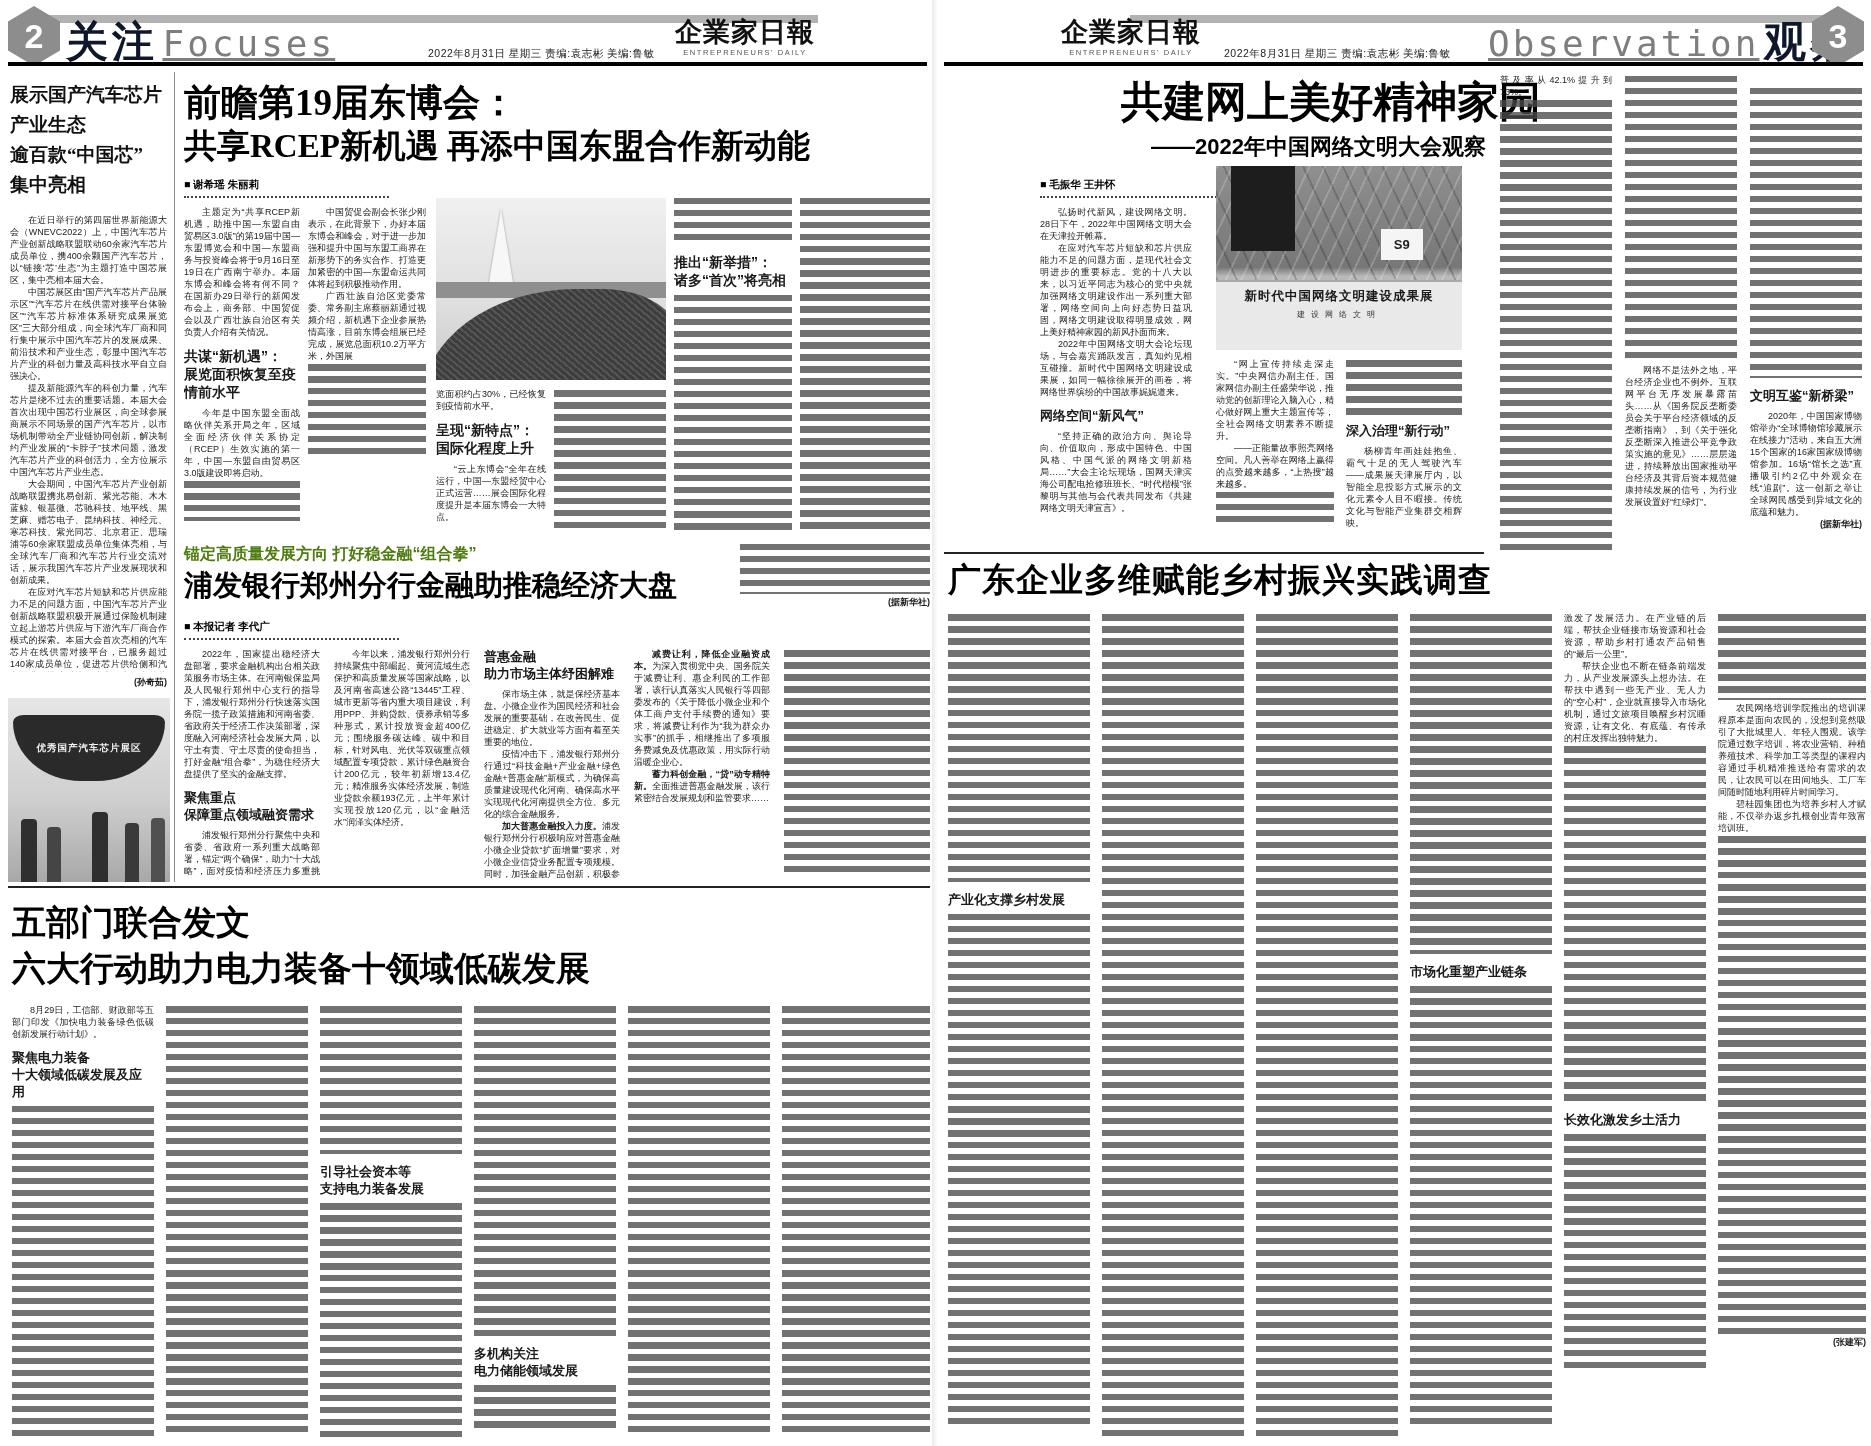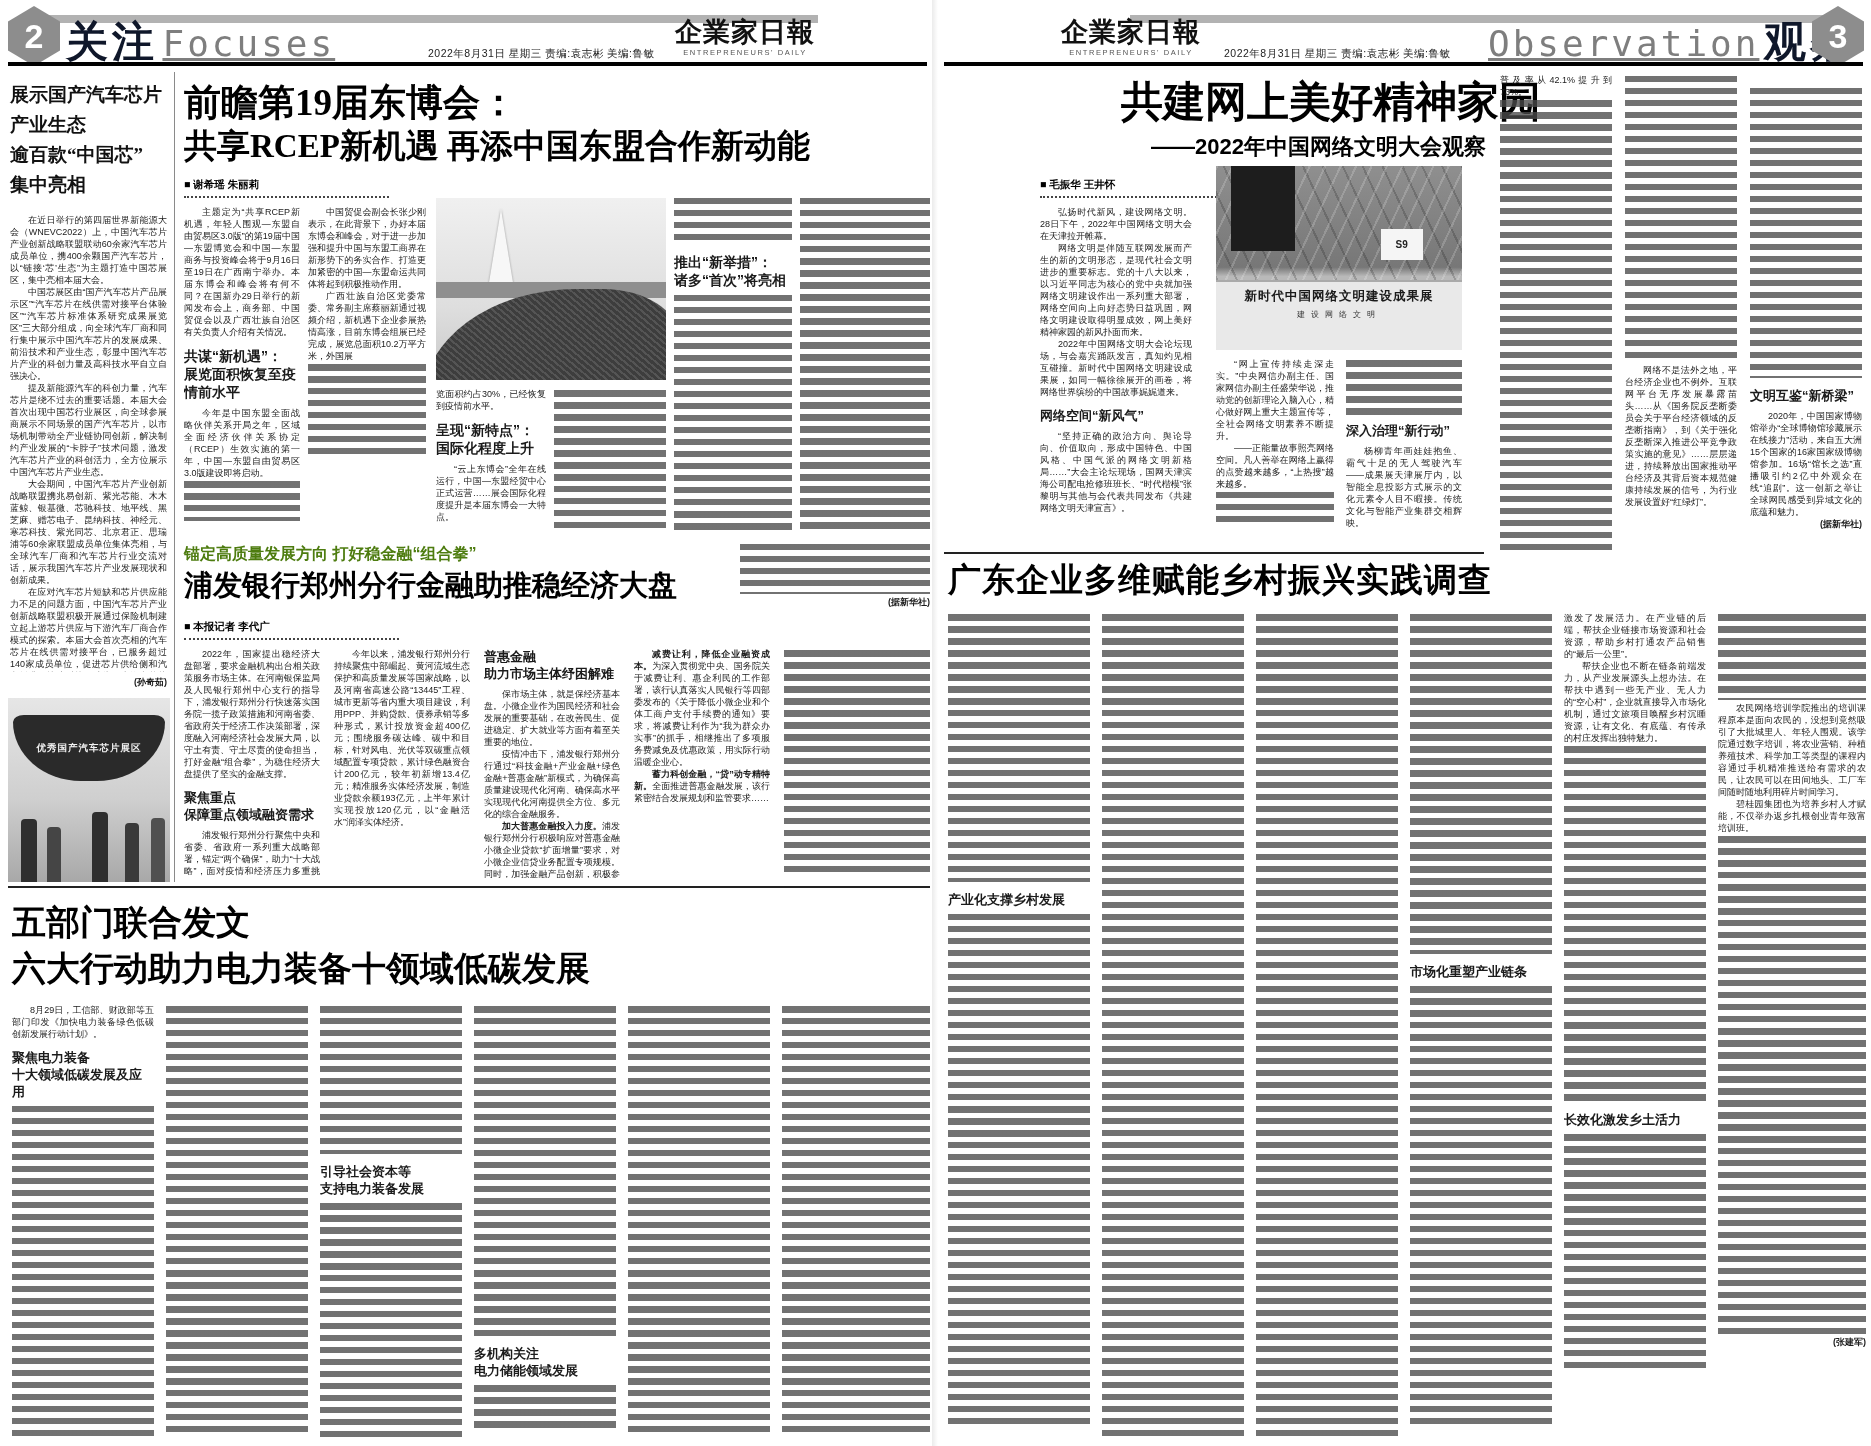--- a/index.html
+++ b/index.html
@@ -52,21 +52,21 @@
               border-bottom:86px solid #f7f7f7;filter:drop-shadow(0 0 1px #999);}
   .expo-mound{position:absolute;left:-6%;right:-6%;bottom:-12%;height:62%;background:#3d3d3d;
               border-radius:60% 30% 0 0/100% 45% 0 0;
               background-image:repeating-linear-gradient(40deg,rgba(255,255,255,.12) 0 2px,transparent 2px 5px);}
   .ph-hall{background:linear-gradient(#8f8f8f 0%,#777 55%,#b9b9b9 60%);}
   .hall-truss{position:absolute;inset:0 0 38% 0;
               background-image:repeating-linear-gradient(115deg,rgba(255,255,255,.18) 0 2px,transparent 2px 14px),
                                repeating-linear-gradient(65deg,rgba(0,0,0,.18) 0 2px,transparent 2px 18px);}
   .hall-banner{position:absolute;left:6%;top:0;width:26%;height:46%;background:#1d1d1d;}
   .hall-s9{position:absolute;right:16%;top:34%;width:17%;height:17%;background:#f5f5f5;
-           display:flex;align-items:center;justify-content:center;font-weight:bold;font-size:10px;color:#222;}
+           display:flex;align-items:center;justify-content:center;font-weight:bold;font-size:13px;color:#222;}
   .hall-wall{position:absolute;left:0;right:0;bottom:0;height:37%;background:#e9e9e9;
              border-top:2px solid #aaa;text-align:center;}
   .hall-wall .t1{font-size:12.5px;font-weight:900;color:#1a1a1a;margin-top:6px;letter-spacing:1px;}
   .hall-wall .t2{font-size:8px;color:#333;letter-spacing:6px;margin-top:4px;}
   #fold{position:absolute;left:932px;top:0;width:6px;height:1446px;
         background:linear-gradient(90deg,rgba(0,0,0,.08),rgba(0,0,0,0));}
 </style>
 </head>
 <body>
 
@@ -112,21 +112,21 @@
       <div class="person" style="left:52%;width:10%;height:38%;"></div>
       <div class="person" style="left:72%;width:9%;height:32%;background:#3a3a3a;"></div>
       <div class="person" style="left:88%;width:9%;height:35%;background:#505050;"></div>
     </div>
     <div class="vrule" style="left:174px;top:72px;height:810px;"></div>
 
     <div class="hl serif" style="left:184px;top:78px;font-size:37px;">前瞻第19届东博会：</div>
     <div class="hl serif" style="left:184px;top:124px;font-size:33px;text-align:center;">共享RCEP新机遇 再添中国东盟合作新动能</div>
     <div class="byline" style="left:184px;top:178px;width:205px;">■ 谢希瑶 朱丽莉</div>
     <div class="col" style="left:184px;top:206px;width:116px;height:330px;">
-      <p>主题定为“共享RCEP新机遇，年轻人围观—东盟自由贸易区3.0版”的第19届中国—东盟博览会和中国—东盟商务与投资峰会将于9月16日至19日在广西南宁举办。本届东博会和峰会将有何不同？在国新办29日举行的新闻发布会上，商务部、中国贸促会以及广西壮族自治区有关负责人介绍有关情况。</p>
+      <p>主题定为“共享RCEP新机遇，助推中国—东盟自由贸易区3.0版”的第19届中国—东盟博览会和中国—东盟商务与投资峰会将于9月16日至19日在广西南宁举办。本届东博会和峰会将有何不同？在国新办29日举行的新闻发布会上，商务部、中国贸促会以及广西壮族自治区有关负责人介绍有关情况。</p>
       <div class="sh">
         <div>共谋“新机遇”：</div>
         <div>展览面积恢复至疫情前水平</div>
       </div>
       <p>今年是中国东盟全面战略伙伴关系开局之年，区域全面经济伙伴关系协定（RCEP）生效实施的第一年，中国—东盟自由贸易区3.0版建设即将启动。</p>
       <div class="gk" style="height:40px;"></div>
     </div>
     <div class="col" style="left:308px;top:206px;width:118px;height:330px;">
       <p>中国贸促会副会长张少刚表示，在此背景下，办好本届东博会和峰会，对于进一步加强和提升中国与东盟工商界在新形势下的务实合作、打造更加紧密的中国—东盟命运共同体将起到积极推动作用。</p>
       <p>广西壮族自治区党委常委、常务副主席蔡丽新通过视频介绍，新机遇下企业参展热情高涨，目前东博会组展已经完成，展览总面积10.2万平方米，外国展</p>
@@ -254,21 +254,21 @@
     <div class="hex" style="left:876px;top:6px;">
       <span>3</span>
     </div>
     <div class="blackrule" style="left:8px;top:62px;width:919px;"></div>
 
     <div class="hl serif" style="left:185px;top:74px;font-size:42px;">共建网上美好精神家园</div>
     <div class="hl" style="left:215px;top:132px;font-size:22px;font-weight:600;">——2022年中国网络文明大会观察</div>
     <div class="byline" style="left:104px;top:178px;width:205px;">■ 毛振华 王井怀</div>
     <div class="col" style="left:104px;top:206px;width:152px;height:354px;">
       <p>弘扬时代新风，建设网络文明。28日下午，2022年中国网络文明大会在天津拉开帷幕。</p>
-      <p>网络文明是伴随互联网发展而产生的新的文明形态，是现代社会文明进步的重要标志。党的十八大以来，以习近平同志为核心的党中央就加强网络文明建设作出一系列重大部署，网络空间向上向好态势日益巩固，网络文明建设取得明显成效，网上美好精神家园的新风扑面而来。</p>
+      <p>在应对汽车芯片短缺和芯片供应能力不足的问题方面，是现代社会文明进步的重要标志。党的十八大以来，以习近平同志为核心的党中央就加强网络文明建设作出一系列重大部署，网络空间向上向好态势日益巩固，网络文明建设取得明显成效，网上美好精神家园的新风扑面而来。</p>
       <p>2022年中国网络文明大会论坛现场，与会嘉宾踊跃发言，真知灼见相互碰撞。新时代中国网络文明建设成果展，如同一幅徐徐展开的画卷，将网络世界缤纷的中国故事娓娓道来。</p>
       <div class="sh small">
           <div>网络空间“新风气”</div>
         </div>
       <p>“坚持正确的政治方向、舆论导向、价值取向，形成中国特色、中国风格、中国气派的网络文明新格局……”大会主论坛现场，国网天津滨海公司配电抢修班班长、“时代楷模”张黎明与其他与会代表共同发布《共建网络文明天津宣言》。</p>
     </div>
     <div class="photo ph-hall" style="left:280px;top:166px;width:246px;height:184px;">
       <div class="hall-truss"></div>
       <div class="hall-banner"></div>
       <div class="hall-s9">

